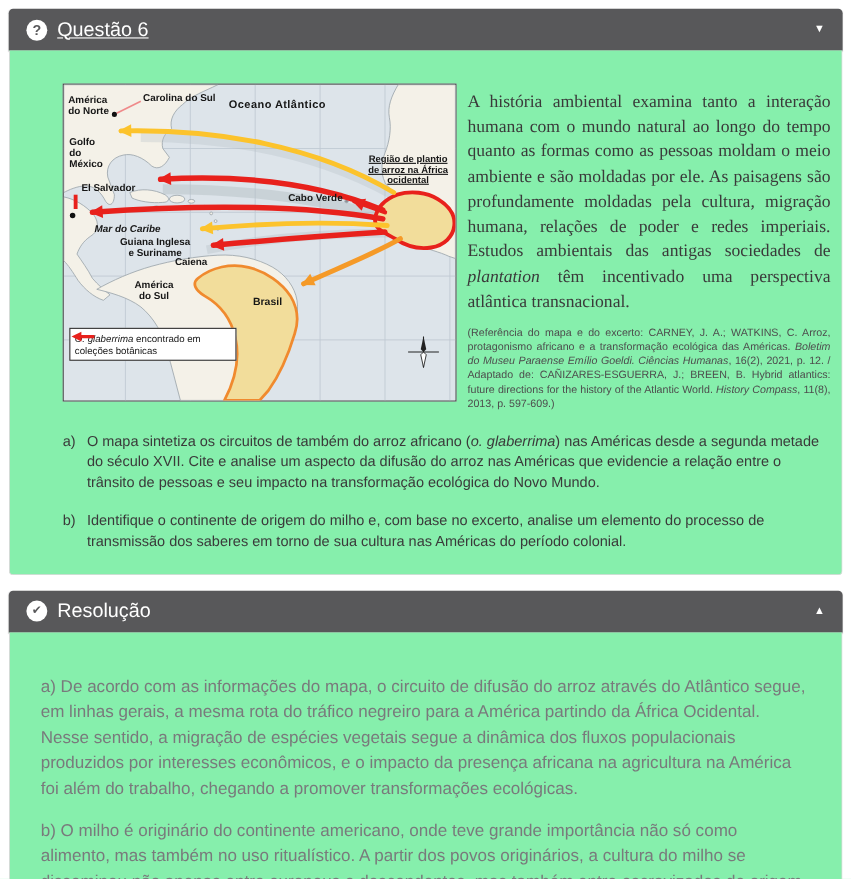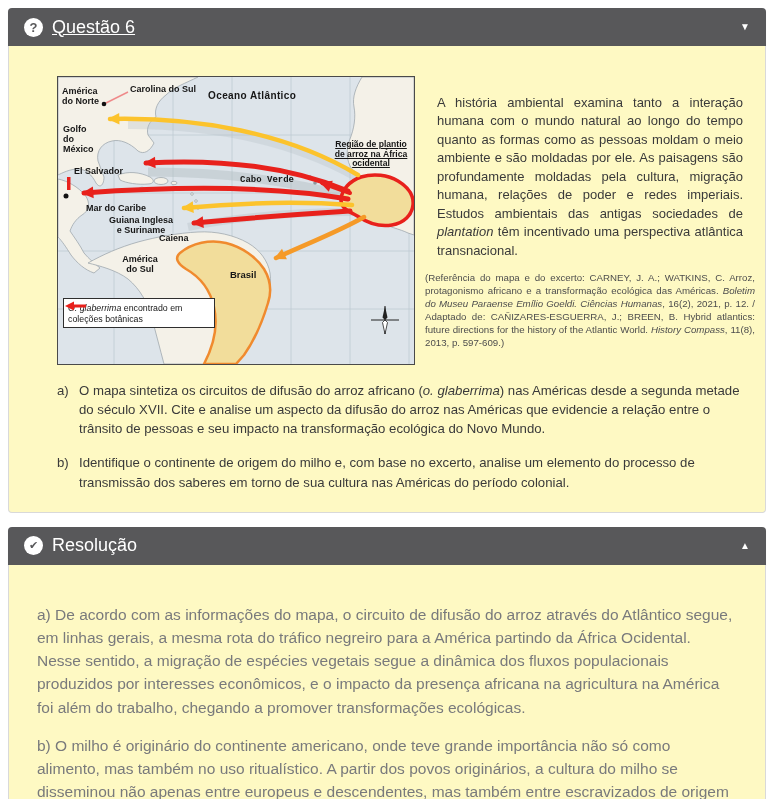--- a/index.html
+++ b/index.html
@@ -16,21 +16,21 @@
   }
   .circle-icon{
     width:19px;height:19px;border-radius:50%;background:#fff;color:#58585a;
     display:flex;align-items:center;justify-content:center;
     font-size:13px;font-weight:bold;margin-right:9px;flex:0 0 auto;line-height:1;
   }
   .card-title{font-size:18px;color:#fff;font-weight:normal;}
   .underlined{text-decoration:underline;}
   .caret{margin-left:auto;font-size:10px;color:#fff;line-height:1;}
   .card-body{
-    background:#fef9c3;border:1px solid #d9d9d9;border-top:none;
+    background:#86efac;border:1px solid #d9d9d9;border-top:none;
     border-radius:0 0 4px 4px;box-sizing:border-box;
   }
   .q-body{padding:30px 6px 20px 48px;}
   .top-row{display:flex;gap:10px;}
   
   .map{
     width:358px;height:289px;position:relative;flex:0 0 auto;
     border:1px solid #4a4a4a;box-sizing:border-box;background:#dde4ea;
   }
   .map svg{position:absolute;left:0;top:0;}
@@ -43,22 +43,23 @@
   .legend{
     position:absolute;z-index:4;left:5px;top:221px;width:152px;
     background:#fff;border:1.5px solid #2e2e2e;box-sizing:border-box;
     padding:4px 5px 3px 4px;display:flex;flex-direction:column;gap:3px;
   }
   .legend-row{display:flex;align-items:flex-start;gap:4px;font-size:8.8px;line-height:1.2;color:#161616;}
   .legend-row svg{flex:0 0 auto;margin-top:2px;}
   
   .excerpt-col{flex:1;padding-top:6px;padding-right:4px;}
   .excerpt{
-    margin:12px;font-size:13px;line-height:1.42;color:#3a3a3a;
+    margin:0;font-size:16px;line-height:1.42;color:#3a3a3a;
     text-align:justify;
+    font-family:Liberation Serif, serif;
   }
   .reference{
     margin:11px 0 0 0;font-size:9.7px;line-height:1.33;color:#4d4d4d;
     text-align:justify;
   }
   
   .q-list{margin-top:16px;padding-right:10px;}
   .q-item{display:flex;gap:8px;font-size:13.2px;line-height:1.45;color:#3a3a3a;margin-bottom:15px;}
   .q-item:last-child{margin-bottom:0;}
   .q-marker{flex:0 0 14px;}
@@ -167,22 +168,22 @@
               <path d="M0,-14 L2.5,-2.5 L0,0 L-2.5,-2.5 Z" fill="#222"></path>
               <path d="M0,14 L2.5,2.5 L0,0 L-2.5,2.5 Z" fill="#fff" stroke="#222" stroke-width="0.8"></path>
             </g>
           </svg>
 
           <div class="map-label" style="left:4px;top:9px;">América<br>do Norte</div>
           <div class="map-label" style="left:72px;top:7px;">Carolina do Sul</div>
           <div class="map-label ocean-label" style="left:150px;top:13px;">Oceano Atlântico</div>
           <div class="map-label" style="left:5px;top:47px;">Golfo<br>do<br>México</div>
           <div class="map-label" style="left:16px;top:89px;">El Salvador</div>
-          <div class="map-label" style="left:28px;top:126px;">Mar do Caribe</div>
-          <div class="map-label" style="left:182px;top:98px;font-family:Liberation Mono, monospace;">Cabo Verde</div>
+          <div class="map-label" style="left:28px;top:126px;font-style:italic;">Mar do Caribe</div>
+          <div class="map-label" style="left:204px;top:98px;">Cabo Verde</div>
           <div class="map-label center" style="left:272px;top:63px;width:82px;font-size:8.6px;text-decoration:underline;">Região de plantio<br>de arroz na África<br>ocidental</div>
           <div class="map-label center" style="left:46px;top:138px;width:74px;">Guiana Inglesa<br>e Suriname</div>
           <div class="map-label" style="left:101px;top:156px;">Caiena</div>
           <div class="map-label center" style="left:58px;top:177px;width:48px;">América<br>do Sul</div>
           <div class="map-label" style="left:172px;top:193px;font-size:9.5px;">Brasil</div>
 
           <div class="legend">
             <div class="legend-row">
               <svg width="22" height="10" viewBox="0 0 22 10">
                 <path d="M22,5 L9,5" stroke="#e8211c" stroke-width="3"></path>
@@ -195,21 +196,21 @@
 
         <div class="excerpt-col">
           <p class="excerpt"><span>A história ambiental examina tanto a interação humana com o mundo natural ao longo do tempo quanto as formas como as pessoas moldam o meio ambiente e são moldadas por ele. As paisagens são profundamente moldadas pela cultura, migração humana, relações de poder e redes imperiais. Estudos ambientais das antigas sociedades de </span><i>plantation</i><span> têm incentivado uma perspectiva atlântica transnacional.</span></p>
           <p class="reference"><span>(Referência do mapa e do excerto: CARNEY, J. A.; WATKINS, C. Arroz, protagonismo africano e a transformação ecológica das Américas. </span><i>Boletim do Museu Paraense Emílio Goeldi. Ciências Humanas</i><span>, 16(2), 2021, p. 12. / Adaptado de: CAÑIZARES-ESGUERRA, J.; BREEN, B. Hybrid atlantics: future directions for the history of the Atlantic World. </span><i>History Compass</i><span>, 11(8), 2013, p. 597-609.)</span></p>
         </div>
       </div>
 
       <div class="q-list">
         <div class="q-item">
           <span class="q-marker">a)</span>
-          <span class="q-text"><span>O mapa sintetiza os circuitos de difusão do arroz africano (</span><i>o. glaberrima</i><span>) nas Américas desde a segunda metade do século XVII. Cite e analise um aspecto da difusão do arroz nas Américas que evidencie a relação entre o trânsito de pessoas e seu impacto na transformação ecológica do Novo Mundo.</span></span>
+          <span class="q-text"><span>O mapa sintetiza os circuitos de também do arroz africano (</span><i>o. glaberrima</i><span>) nas Américas desde a segunda metade do século XVII. Cite e analise um aspecto da difusão do arroz nas Américas que evidencie a relação entre o trânsito de pessoas e seu impacto na transformação ecológica do Novo Mundo.</span></span>
         </div>
         <div class="q-item">
           <span class="q-marker">b)</span>
           <span class="q-text"><span>Identifique o continente de origem do milho e, com base no excerto, analise um elemento do processo de transmissão dos saberes em torno de sua cultura nas Américas do período colonial.</span></span>
         </div>
       </div>
     </div>
   </section>
 
   <section class="card">

